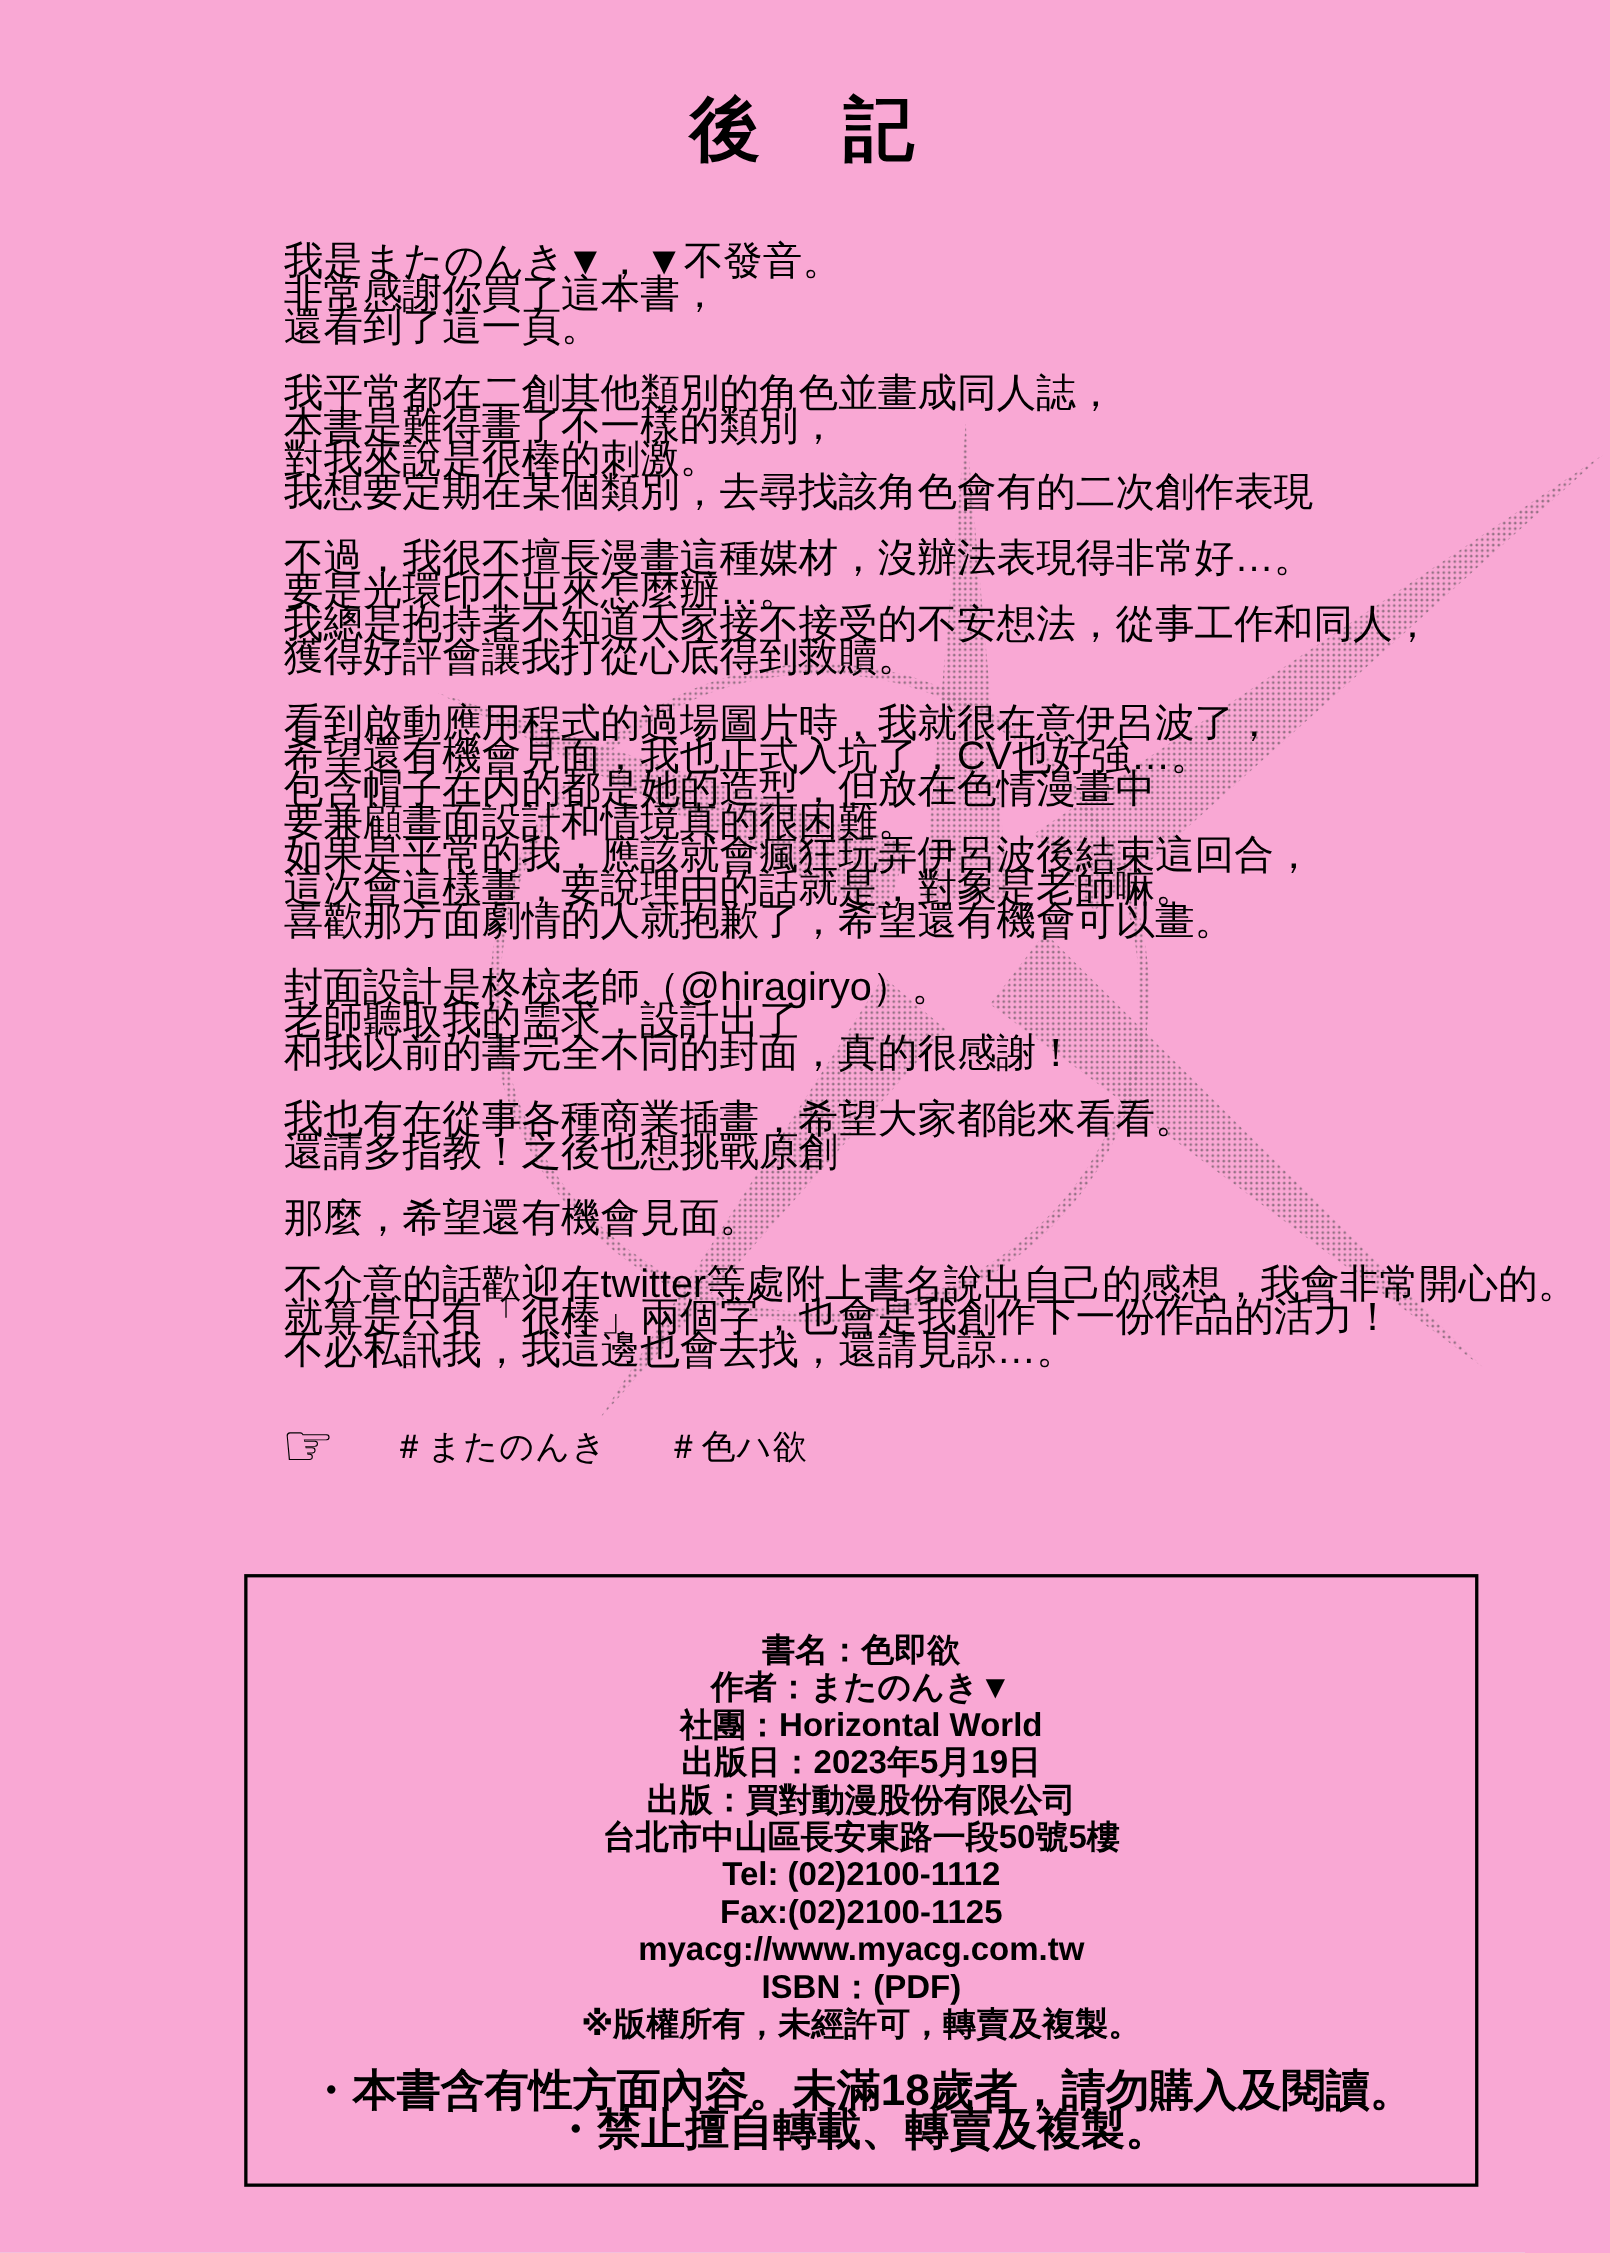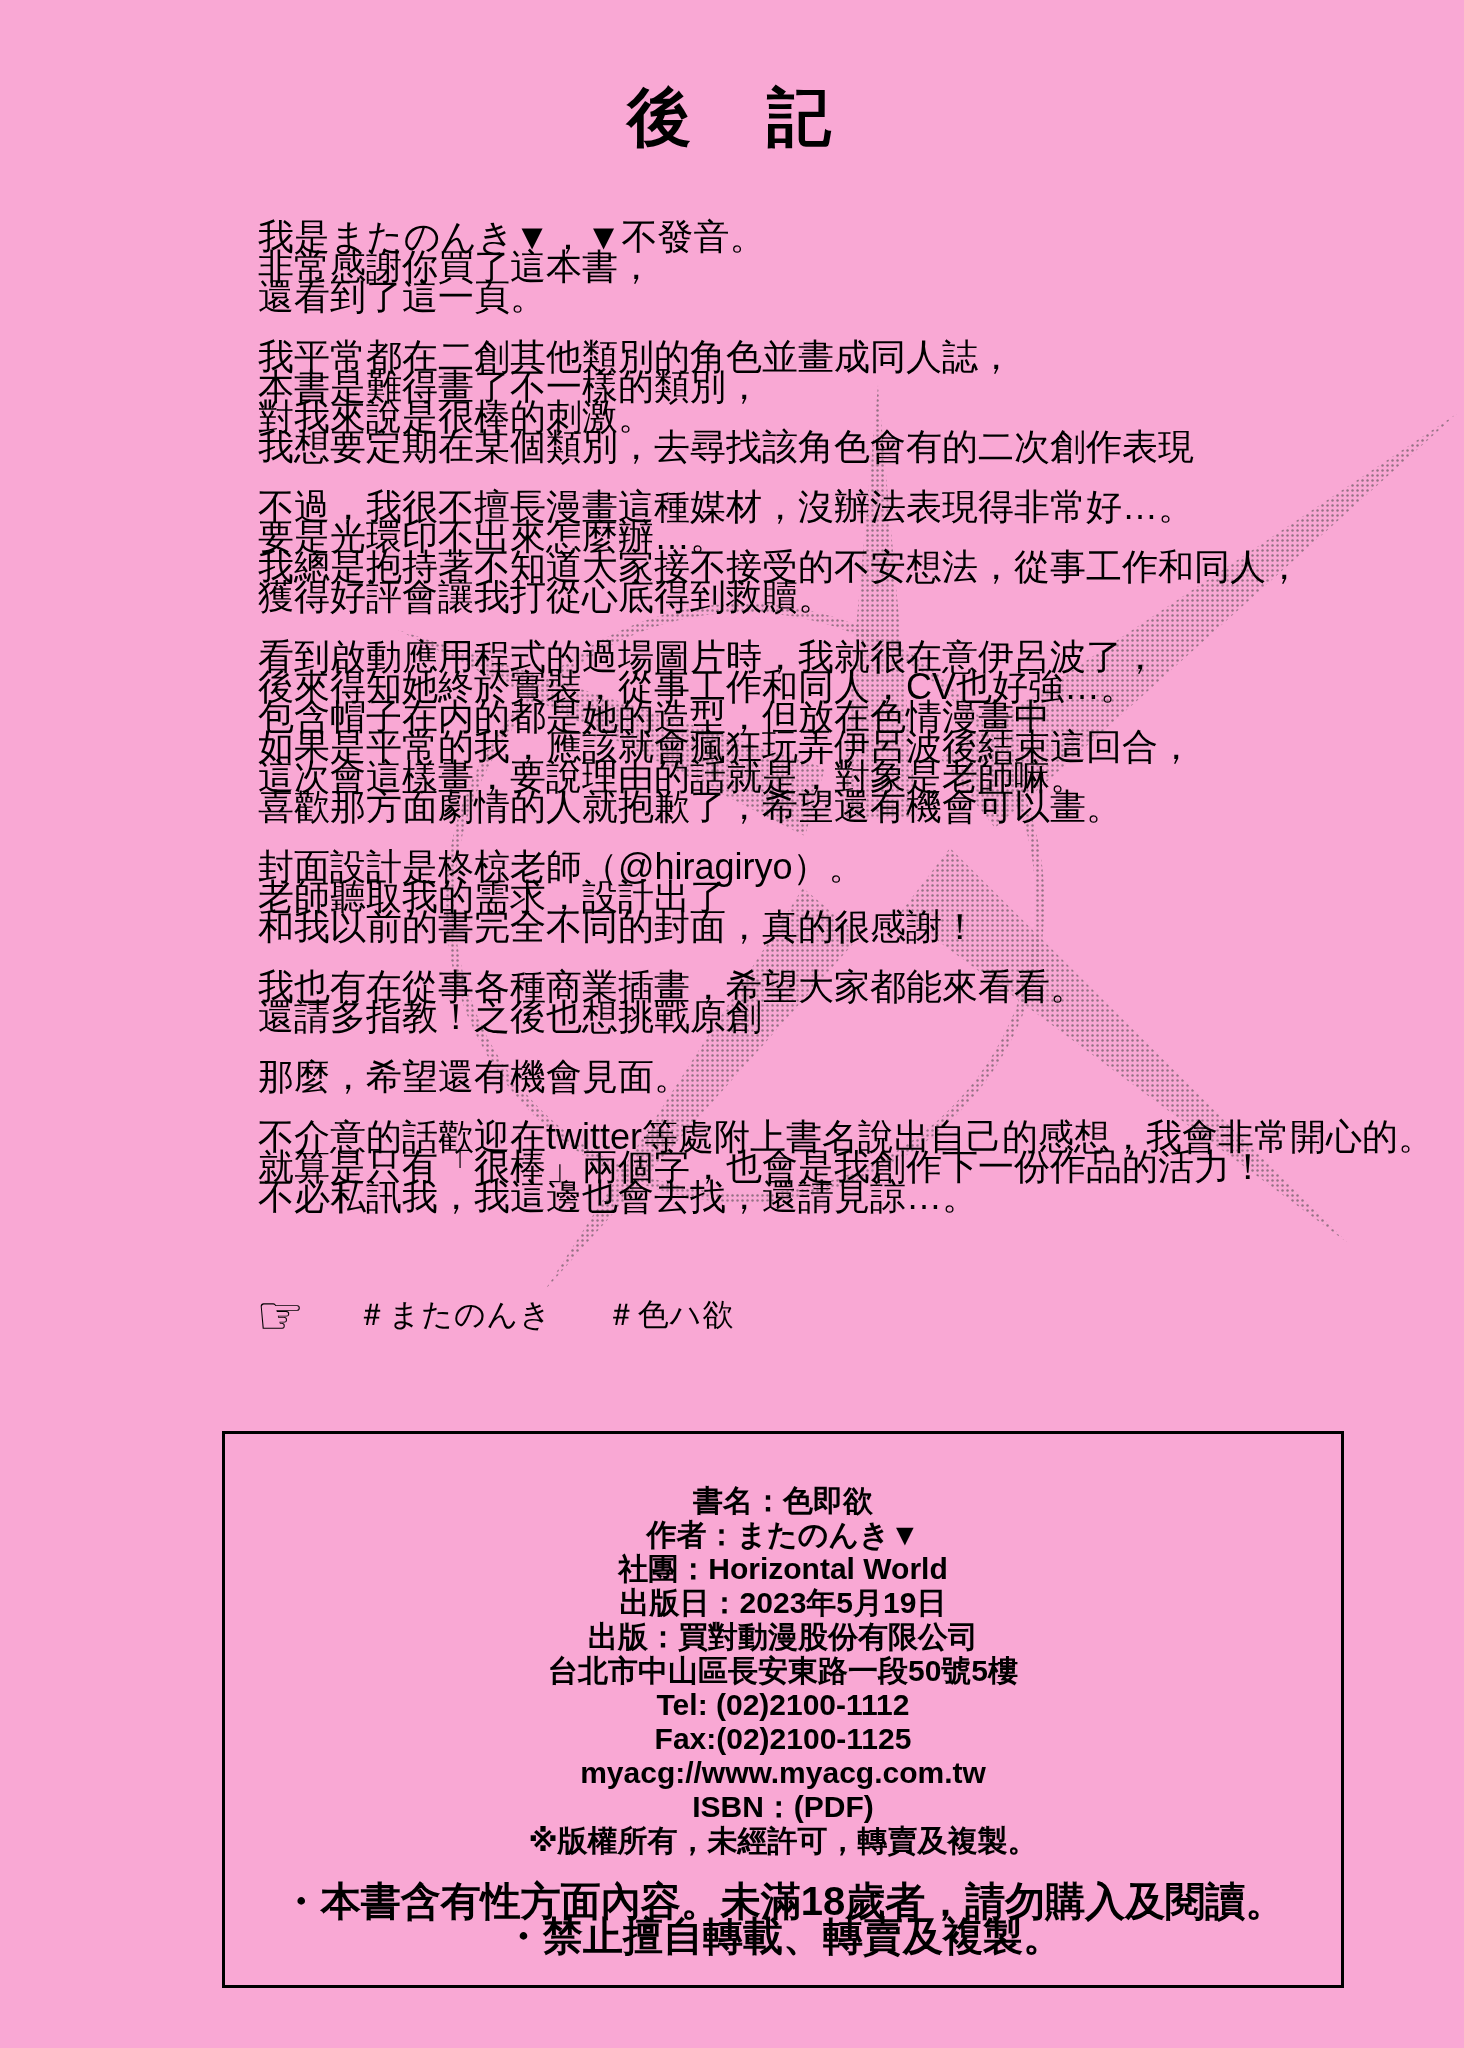--- a/index.html
+++ b/index.html
@@ -99,22 +99,23 @@
     <p>
       </p>
       <div class="line">不過，我很不擅長漫畫這種媒材，沒辦法表現得非常好…。</div>
       <div class="line">要是光環印不出來怎麼辦…。</div>
       <div class="line">我總是抱持著不知道大家接不接受的不安想法，從事工作和同人，</div>
       <div class="line">獲得好評會讓我打從心底得到救贖。</div>
     <p></p>
     <p>
       </p>
       <div class="line">看到啟動應用程式的過場圖片時，我就很在意伊呂波了，</div>
-      <div class="line">後來得知她終於實裝，從事工作和同人，CV也好強…。</div>
+      <div class="line">希望還有機會見面，我也正式入坑了，CV也好強…。</div>
       <div class="line">包含帽子在内的都是她的造型，但放在色情漫畫中</div>
+      <div class="line">要兼顧畫面設計和情境真的很困難。</div>
       <div class="line">如果是平常的我，應該就會瘋狂玩弄伊呂波後結束這回合，</div>
       <div class="line">這次會這樣畫，要說理由的話就是，對象是老師嘛。</div>
       <div class="line">喜歡那方面劇情的人就抱歉了，希望還有機會可以畫。</div>
     <p></p>
     <p>
       </p>
       <div class="line">封面設計是柊椋老師（@hiragiryo）。</div>
       <div class="line">老師聽取我的需求，設計出了</div>
       <div class="line">和我以前的書完全不同的封面，真的很感謝！</div>
     <p></p>

